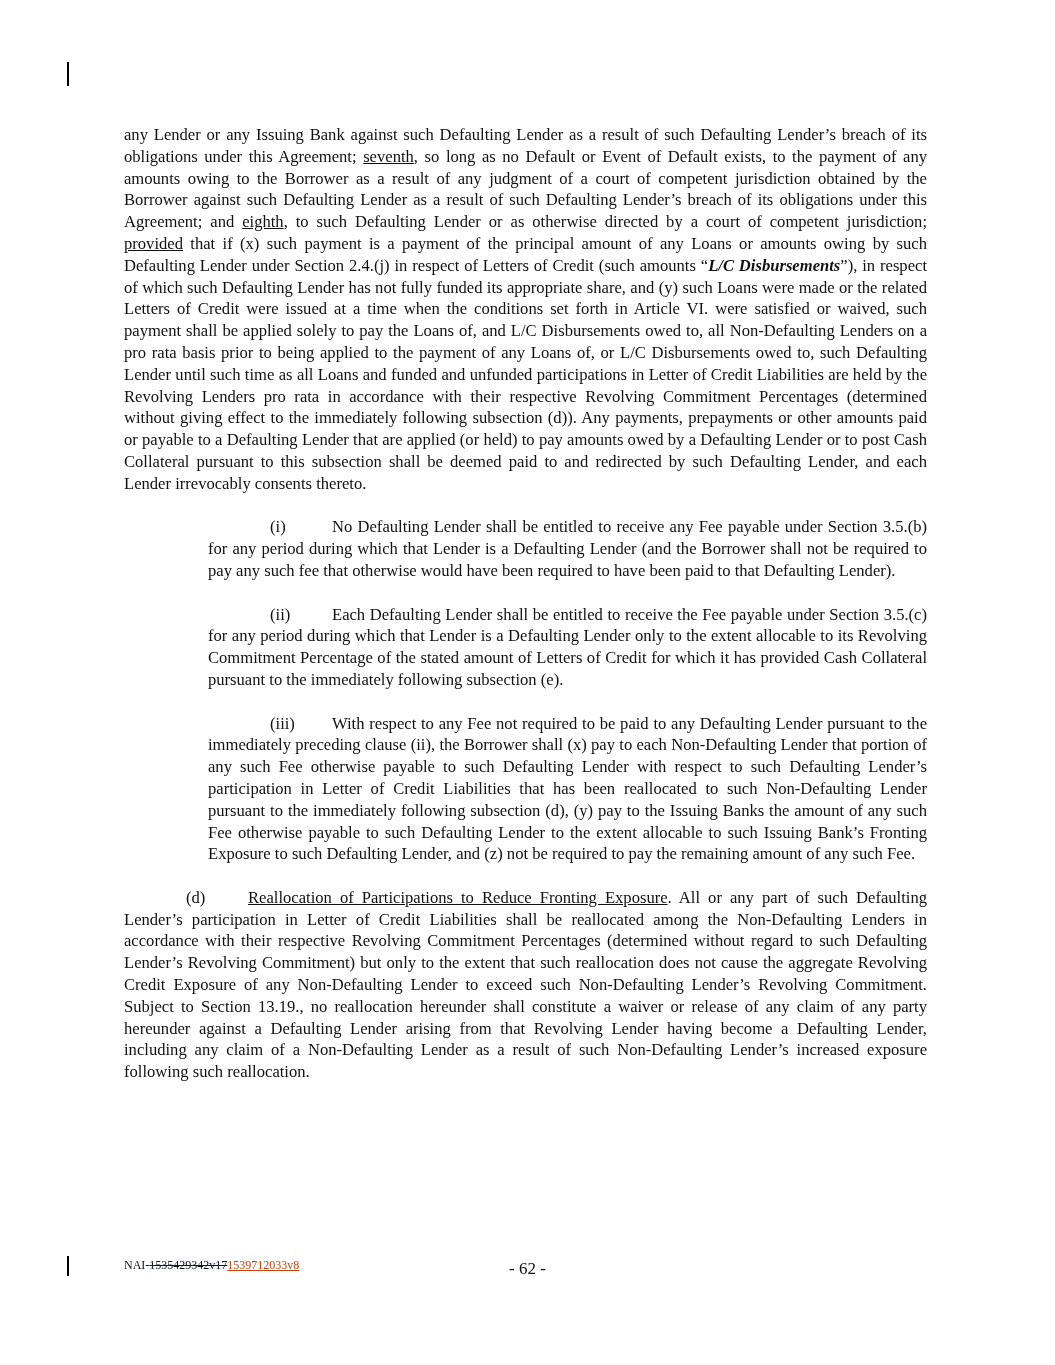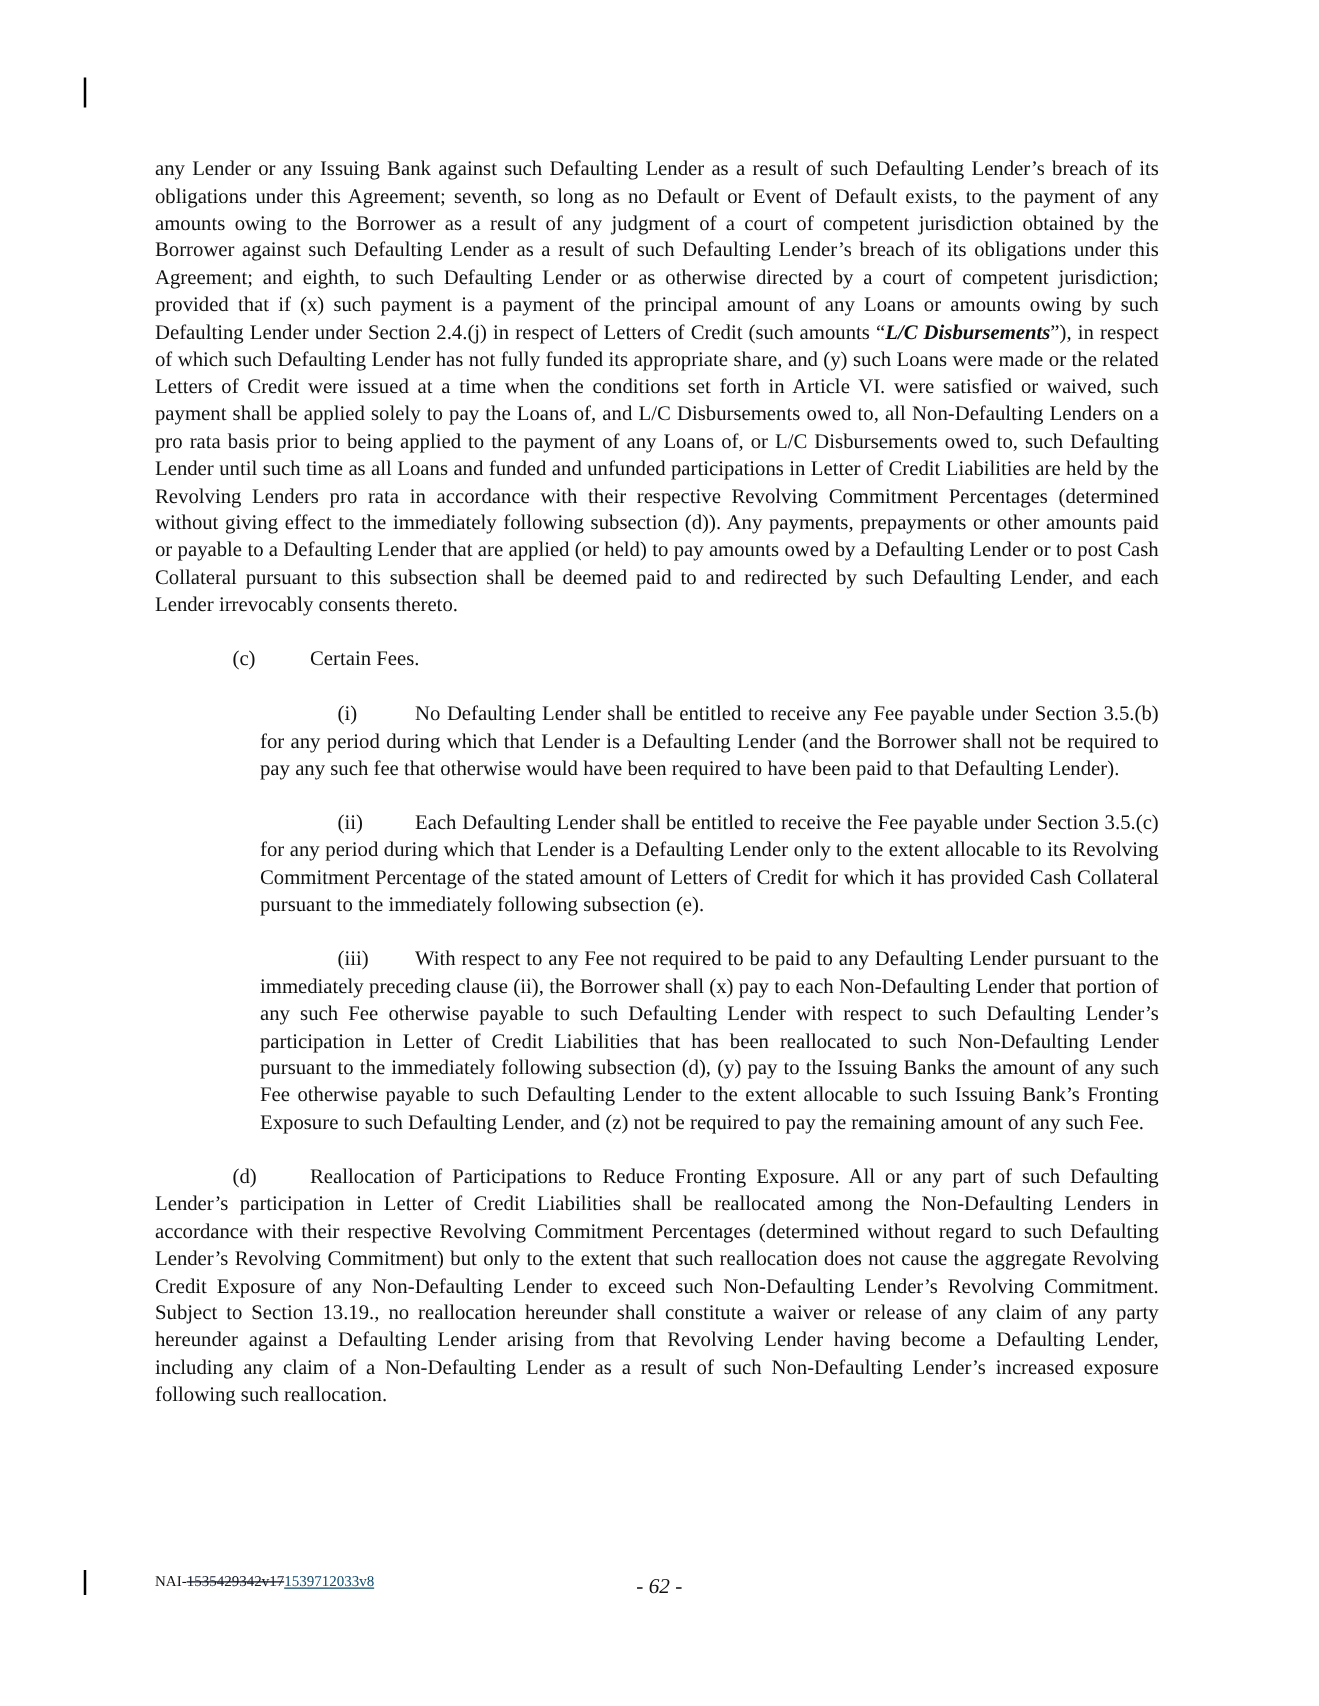--- a/index.html
+++ b/index.html
@@ -6,39 +6,38 @@
   body { width: 1055px; height: 1365px; position: relative; overflow: hidden;
          font-family: "Liberation Serif", "DejaVu Serif", serif; color: #111; }
   .change-bar { position: absolute; left: 67px; width: 2px; background: #000; }
   .page { position: absolute; left: 124px; top: 124px; width: 803px;
           font-size: 16.6px; line-height: 21.8px; }
   .para { margin: 0 0 21.8px 0; text-align: justify; text-align-last: left; }
   .indent-first { text-indent: 62px; }
   .sub { margin-left: 84px; }
   .label { display: inline-block; width: 62px; }
   .label-l2 { display: inline-block; width: 62px; }
-  .u { }
+  .u { text-decoration: underline; }
   .b { font-weight: bold; font-style: italic; }
   .footer-id { position: absolute; left: 124px; top: 1258px; font-size: 12px; }
   .del { color: #0f172a; text-decoration: line-through; }
-  .ins { color: #0c4a6e; text-decoration: underline; }
-  .page-num { position: absolute; left: 0; width: 1055px; top: 1259px; text-align: center; font-size: 17px; font-style: italic; }
+  .ins { color: #c2410c; text-decoration: underline; }
+  .page-num { position: absolute; left: 0; width: 1055px; top: 1259px; text-align: center; font-size: 17px; }
   .page-num span { position: relative; left: 0; }
 </style>
 </head>
 <body>
 
 <div class="change-bar" style="top:62px;height:24px;"></div>
 <div class="change-bar" style="top:1256px;height:20px;"></div>
 
 <div class="page">
 
   <p class="para"><span>any Lender or any Issuing Bank against such Defaulting Lender as a result of such Defaulting Lender’s breach of its obligations under this Agreement; </span><span class="u">seventh</span><span>, so long as no Default or Event of Default exists, to the payment of any amounts owing to the Borrower as a result of any judgment of a court of competent jurisdiction obtained by the Borrower against such Defaulting Lender as a result of such Defaulting Lender’s breach of its obligations under this Agreement; and </span><span class="u">eighth</span><span>, to such Defaulting Lender or as otherwise directed by a court of competent jurisdiction; </span><span class="u">provided</span><span> that if (x) such payment is a payment of the principal amount of any Loans or amounts owing by such Defaulting Lender under Section 2.4.(j) in respect of Letters of Credit (such amounts “</span><span class="b">L/C Disbursements</span><span>”), in respect of which such Defaulting Lender has not fully funded its appropriate share, and (y) such Loans were made or the related Letters of Credit were issued at a time when the conditions set forth in Article VI. were satisfied or waived, such payment shall be applied solely to pay the Loans of, and L/C Disbursements owed to, all Non-Defaulting Lenders on a pro rata basis prior to being applied to the payment of any Loans of, or L/C Disbursements owed to, such Defaulting Lender until such time as all Loans and funded and unfunded participations in Letter of Credit Liabilities are held by the Revolving Lenders pro rata in accordance with their respective Revolving Commitment Percentages (determined without giving effect to the immediately following subsection (d)).  Any payments, prepayments or other amounts paid or payable to a Defaulting Lender that are applied (or held) to pay amounts owed by a Defaulting Lender or to post Cash Collateral pursuant to this subsection shall be deemed paid to and redirected by such Defaulting Lender, and each Lender irrevocably consents thereto.</span></p>
 
-  <p class="para" style="margin-left:62px;"><span class="label">(c)</span><span class="u">Certain Fees</span><span>.</span></p>
 
   <p class="para sub" style="text-indent:62px;"><span class="label-l2" style="text-indent:0;">(i)</span><span>No Defaulting Lender shall be entitled to receive any Fee payable under Section 3.5.(b) for any period during which that Lender is a Defaulting Lender (and the Borrower shall not be required to pay any such fee that otherwise would have been required to have been paid to that Defaulting Lender).</span></p>
 
   <p class="para sub" style="text-indent:62px;"><span class="label-l2" style="text-indent:0;">(ii)</span><span>Each Defaulting Lender shall be entitled to receive the Fee payable under Section 3.5.(c) for any period during which that Lender is a Defaulting Lender only to the extent allocable to its Revolving Commitment Percentage of the stated amount of Letters of Credit for which it has provided Cash Collateral pursuant to the immediately following subsection (e).</span></p>
 
   <p class="para sub" style="text-indent:62px;"><span class="label-l2" style="text-indent:0;">(iii)</span><span>With respect to any Fee not required to be paid to any Defaulting Lender pursuant to the immediately preceding clause (ii), the Borrower shall (x) pay to each Non-Defaulting Lender that portion of any such Fee otherwise payable to such Defaulting Lender with respect to such Defaulting Lender’s participation in Letter of Credit Liabilities that has been reallocated to such Non-Defaulting Lender pursuant to the immediately following subsection (d), (y) pay to the Issuing Banks the amount of any such Fee otherwise payable to such Defaulting Lender to the extent allocable to such Issuing Bank’s Fronting Exposure to such Defaulting Lender, and (z) not be required to pay the remaining amount of any such Fee.</span></p>
 
   <p class="para indent-first"><span class="label" style="text-indent:0;">(d)</span><span class="u">Reallocation of Participations to Reduce Fronting Exposure</span><span>.  All or any part of such Defaulting Lender’s participation in Letter of Credit Liabilities shall be reallocated among the Non-Defaulting Lenders in accordance with their respective Revolving Commitment Percentages (determined without regard to such Defaulting Lender’s Revolving Commitment) but only to the extent that such reallocation does not cause the aggregate Revolving Credit Exposure of any Non-Defaulting Lender to exceed such Non-Defaulting Lender’s Revolving Commitment.  Subject to Section 13.19., no reallocation hereunder shall constitute a waiver or release of any claim of any party hereunder against a Defaulting Lender arising from that Revolving Lender having become a Defaulting Lender, including any claim of a Non-Defaulting Lender as a result of such Non-Defaulting Lender’s increased exposure following such reallocation.</span></p>
 
 </div>

